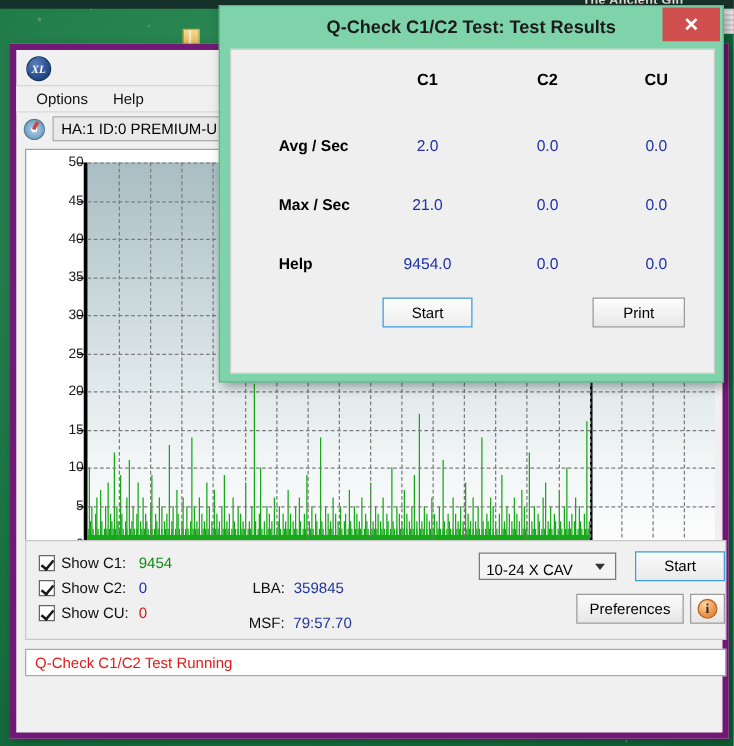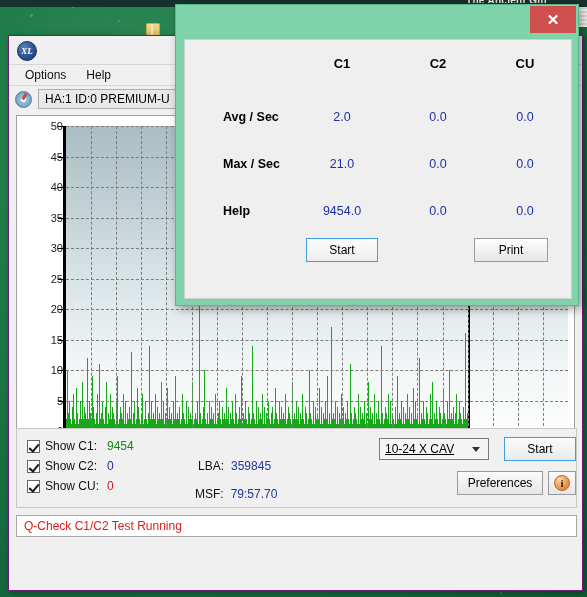--- a/index.html
+++ b/index.html
@@ -53,21 +53,21 @@
     content:""; position:absolute; left:2px; top:3px; right:2px; height:1px;
     background:#8f9595;
     box-shadow: 0 3px 0 #8f9595, 0 6px 0 #8f9595, 0 9px 0 #8f9595;
   }
 
   
   #app-window {
     position: absolute; left: 8px; top: 35px;
     width: 575px; height: 556px;
     background: #f0f0f0;
-    border: 1px solid #701a75;
+    border: 5px solid #701a75;
     box-shadow: 2px 2px 7px rgba(0,0,0,0.35);
   }
   #app-logo-row { height: 28px; position: relative; }
   #xl-logo {
     position: absolute; left: 8px; top: 5px;
     width: 20px; height: 20px; border-radius: 50%;
     background: radial-gradient(circle at 35% 30%, #5a7fc0 0%, #2b4e8f 60%, #1b3a72 100%);
     border: 1px solid #15315f;
     color: #ffffff; font-size: 9px; font-weight: bold; font-style: italic;
     display: flex; align-items: center; justify-content: center;
@@ -189,21 +189,21 @@
   .chk-value { font-weight: normal; }
   .info-row { position: absolute; font-size: 12px; color: #111; }
   .info-key { display: inline-block; text-align: right; }
   .info-val { color: #20349e; margin-left: 7px; }
 
   #speed-select {
     position: absolute; left: 362px; top: 9px;
     width: 110px; height: 22px;
     background: #f4f4f4; border: 1px solid #7a7a7a;
     font-size: 12px; color: #000;
-    display: flex; align-items: center; padding-left: 5px; text-decoration: underline;
+    display: flex; align-items: flex-end; padding-left: 5px;
   }
   #speed-caret {
     position: absolute; right: 8px; top: 8px;
     width: 0; height: 0;
     border-left: 4px solid transparent; border-right: 4px solid transparent;
     border-top: 5px solid #333;
   }
   #start-btn {
     position: absolute; left: 487px; top: 8px;
     width: 72px; height: 24px;
@@ -1077,20 +1077,21 @@
     <div id="info-btn">
       <span id="info-ball"></span>
     </div>
   </div>
 
   <div id="statusbar">Q-Check C1/C2 Test Running</div>
 </div>
 
 <div id="dialog">
   <div id="dialog-titlebar">
+    <span id="dialog-title">Q-Check C1/C2 Test: Test Results</span>
     <div id="dialog-close">✕</div>
   </div>
 
   <div id="dialog-body">
     <div class="dlg-colhead" style="left:157px;">C1</div>
     <div class="dlg-colhead" style="left:253px;">C2</div>
     <div class="dlg-colhead" style="left:340px;">CU</div>
 
     <div class="dlg-rowlabel" style="top:70px;">Avg / Sec</div>
     <div class="dlg-cell" style="left:157px; top:70px;">2.0</div>

